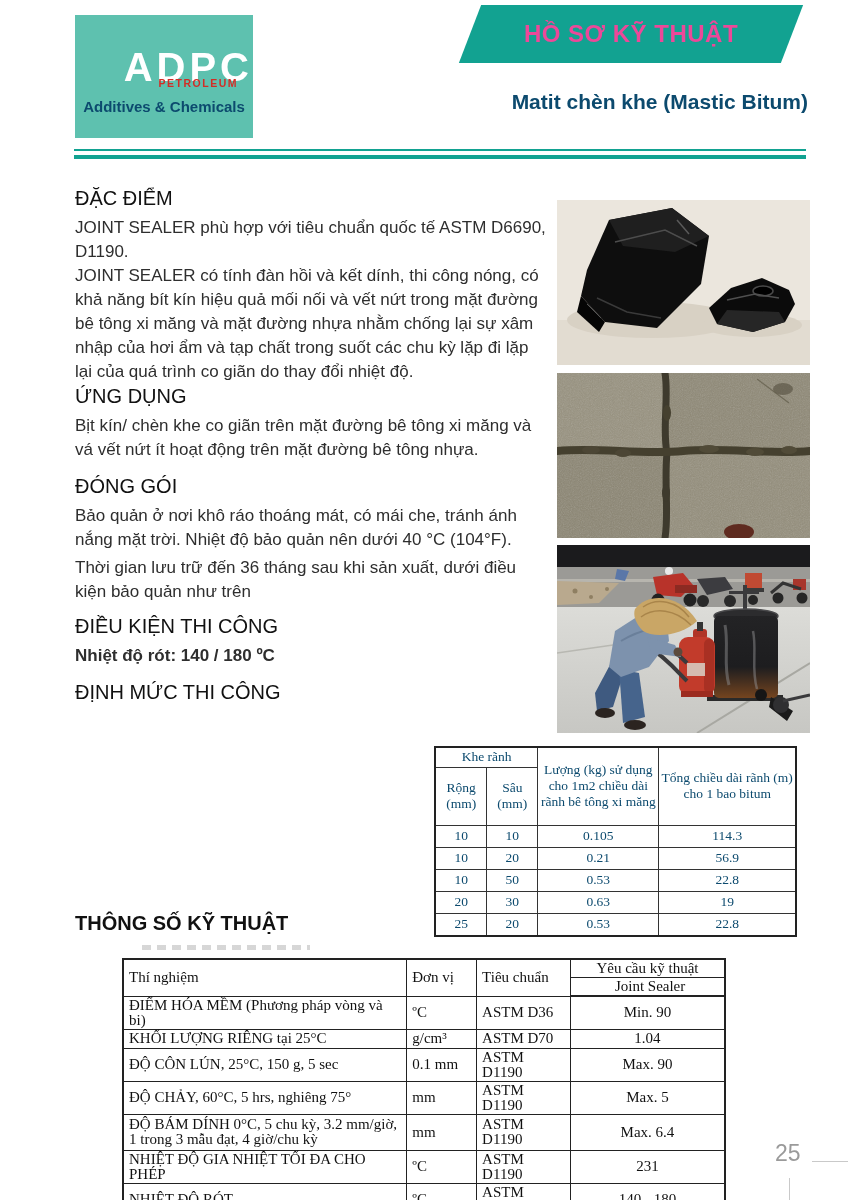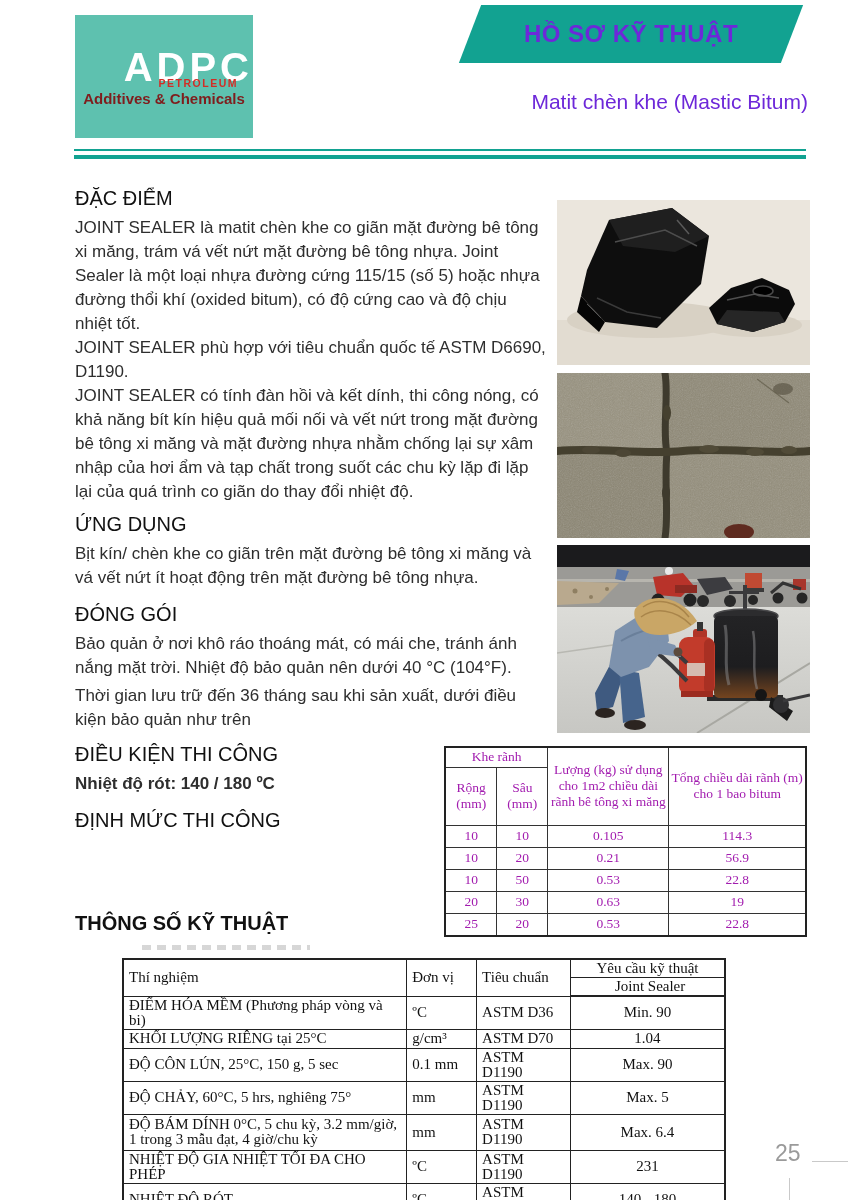--- a/index.html
+++ b/index.html
@@ -5,50 +5,50 @@
   html,body{margin:0;padding:0;background:#ffffff;}
   .page{position:relative;width:848px;height:1200px;background:#ffffff;overflow:hidden;
         font-family:"Liberation Sans", sans-serif;color:#2b2b2b;}
 
   
   .logo-box{position:absolute;left:75px;top:15px;width:178px;height:123px;background:#5ec1af;}
   .logo-adpc{margin-top:36px;text-align:right;color:#ffffff;font-weight:800;
              font-size:40px;line-height:32px;letter-spacing:4px;}
   .logo-petroleum{text-align:right;padding-right:15px;margin-top:-6px;color:#d22d26;
                   font-size:10.5px;font-weight:bold;letter-spacing:1.5px;}
-  .logo-sub{text-align:center;margin-top:1px;color:#7f1d1d;font-size:15px;font-weight:bold;}
+  .logo-sub{text-align:center;margin-top:9px;color:#0c4a6e;font-size:15px;font-weight:bold;}
 
   .banner{position:absolute;left:470px;top:5px;width:322px;height:58px;}
   .banner-bg{position:absolute;inset:0;background:#12a291;transform:skewX(-21deg);}
   .banner-text{position:absolute;inset:0;display:flex;align-items:center;justify-content:center;
-               color:#6d28d9;font-weight:bold;font-size:24px;letter-spacing:.5px;}
-  .product-title{position:absolute;right:40px;top:90px;font-weight:normal;font-size:21px;color:#6d28d9;}
+               color:#ec4899;font-weight:bold;font-size:24px;letter-spacing:.5px;}
+  .product-title{position:absolute;right:40px;top:90px;font-weight:bold;font-size:21px;color:#0c4a6e;}
 
   .rule{position:absolute;left:74px;width:732px;background:#12a291;}
   .rule-thin{top:149px;height:2px;}
   .rule-thick{top:155px;height:4px;}
 
   
   .leftcol{position:absolute;left:75px;top:186px;width:472px;}
   .sec-h{font-weight:normal;font-size:20px;color:#111;line-height:24px;margin:0 0 6px 0;}
-  .mt1{margin-top:8px;} .mt2{margin-top:12px;} .mt3{margin-top:10px;}
+  .mt1{} .mt2{margin-top:12px;} .mt3{margin-top:10px;}
   .leftcol p{margin:0;font-size:17px;line-height:24px;color:#2e2e2e;}
   .note-bold{font-weight:bold;margin-top:4px !important;}
 
   
   .photo{position:absolute;left:557px;width:253px;overflow:hidden;}
   .photo svg{display:block;}
   #photo1{top:200px;height:165px;}
   #photo2{top:373px;height:165px;}
   #photo3{top:545px;height:188px;}
 
   
   table{border-collapse:collapse;}
-  .norm-table{position:absolute;left:444px;top:746px;width:363px;
-              font-family:"Liberation Serif", serif;font-size:13.5px;color:#a21caf;}
+  .norm-table{position:absolute;left:434px;top:746px;width:363px;
+              font-family:"Liberation Serif", serif;font-size:13.5px;color:#0c4a6e;}
   .norm-table th,.norm-table td{border:1px solid #333;text-align:center;vertical-align:middle;
               font-weight:normal;padding:1px 2px;line-height:16px;}
   .norm-table{border:2px solid #222;}
   .norm-table .grp{height:20px;}
   .norm-table .sub{height:58px;}
   .norm-table .dr td{height:19px;}
 
   .spec-table{position:absolute;left:122px;top:958px;width:604px;
               font-family:"Liberation Serif", serif;font-size:15px;color:#111;border:2px solid #222;}
   .spec-table th,.spec-table td{border:1px solid #222;font-weight:normal;
@@ -84,21 +84,20 @@
     <div class="banner-bg"></div>
     <div class="banner-text">HỒ SƠ KỸ THUẬT</div>
   </div>
   <div class="product-title">Matit chèn khe (Mastic Bitum)</div>
 
   <div class="rule rule-thin"></div>
   <div class="rule rule-thick"></div>
 
   <div class="leftcol">
     <div class="sec-h">ĐẶC ĐIỂM</div>
-    <p>JOINT SEALER là matit chèn khe co giãn mặt đường bê tông xi măng, trám vá vết nứt mặt đường bê tông nhựa. Joint Sealer là một loại nhựa đường cứng 115/15 (số 5) hoặc nhựa đường thổi khí (oxided bitum), có độ cứng cao và độ chịu nhiệt tốt.</p>
     <p>JOINT SEALER phù hợp với tiêu chuẩn quốc tế ASTM D6690, D1190.</p>
     <p>JOINT SEALER có tính đàn hồi và kết dính, thi công nóng, có khả năng bít kín hiệu quả mối nối và vết nứt trong mặt đường bê tông xi măng và mặt đường nhựa nhằm chống lại sự xâm nhập của hơi ẩm và tạp chất trong suốt các chu kỳ lặp đi lặp lại của quá trình co giãn do thay đổi nhiệt độ.</p>
 
     <div class="sec-h mt1">ỨNG DỤNG</div>
     <p>Bịt kín/ chèn khe co giãn trên mặt đường bê tông xi măng và vá vết nứt ít hoạt động trên mặt đường bê tông nhựa.</p>
 
     <div class="sec-h mt2">ĐÓNG GÓI</div>
     <p>Bảo quản ở nơi khô ráo thoáng mát, có mái che, tránh ánh nắng mặt trời. Nhiệt độ bảo quản nên dưới 40 °C (104°F).</p>
     <p class="note-bold" style="font-weight:normal">Thời gian lưu trữ đến 36 tháng sau khi sản xuất, dưới điều kiện bảo quản như trên</p>
 

